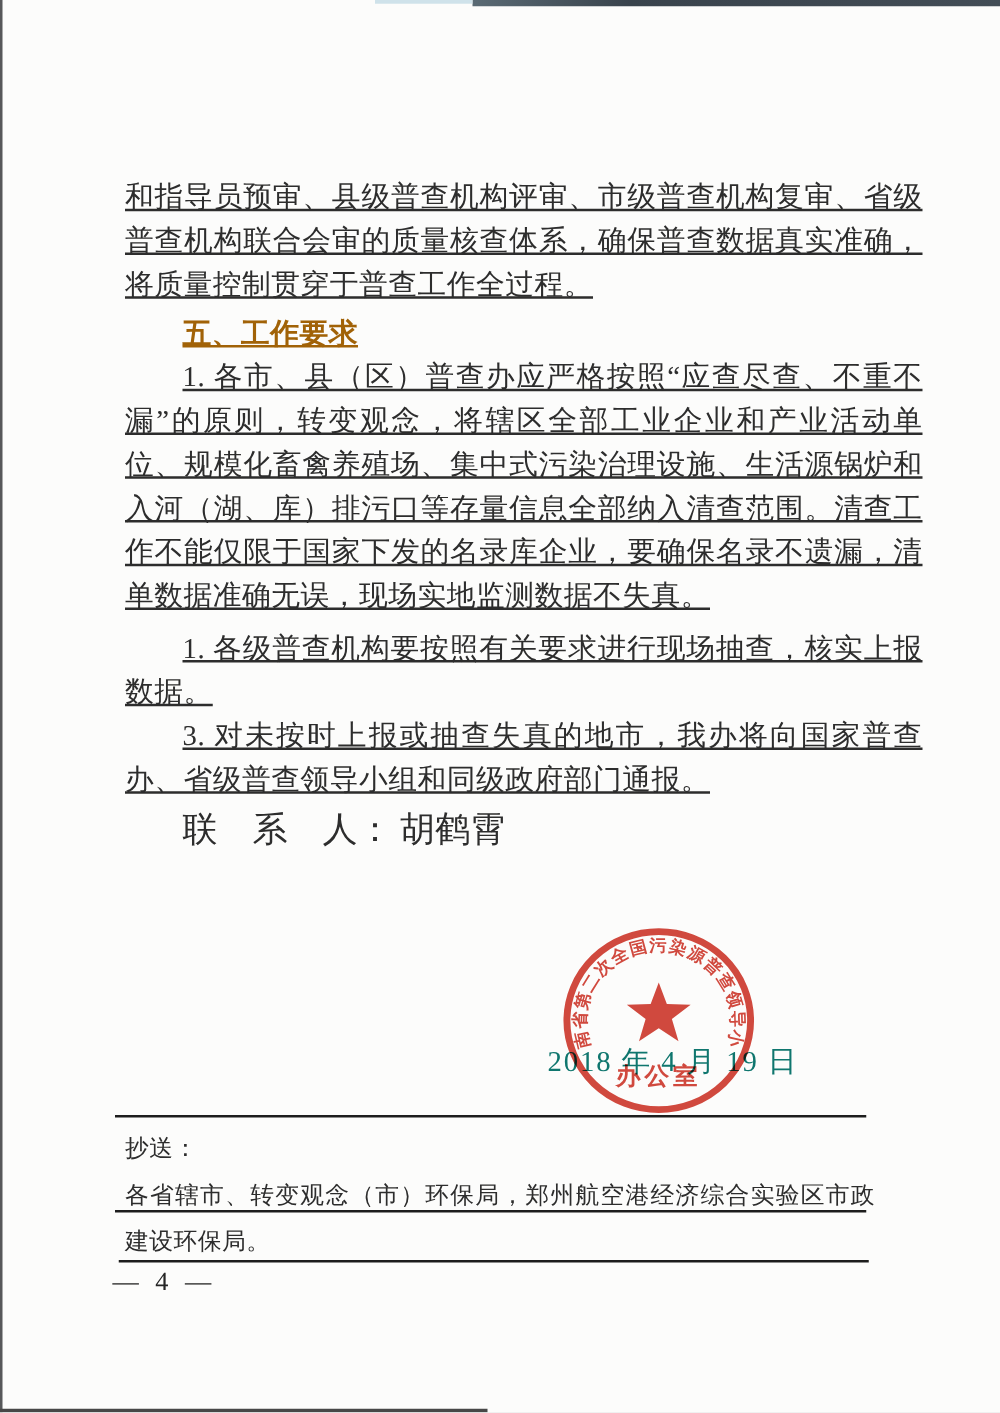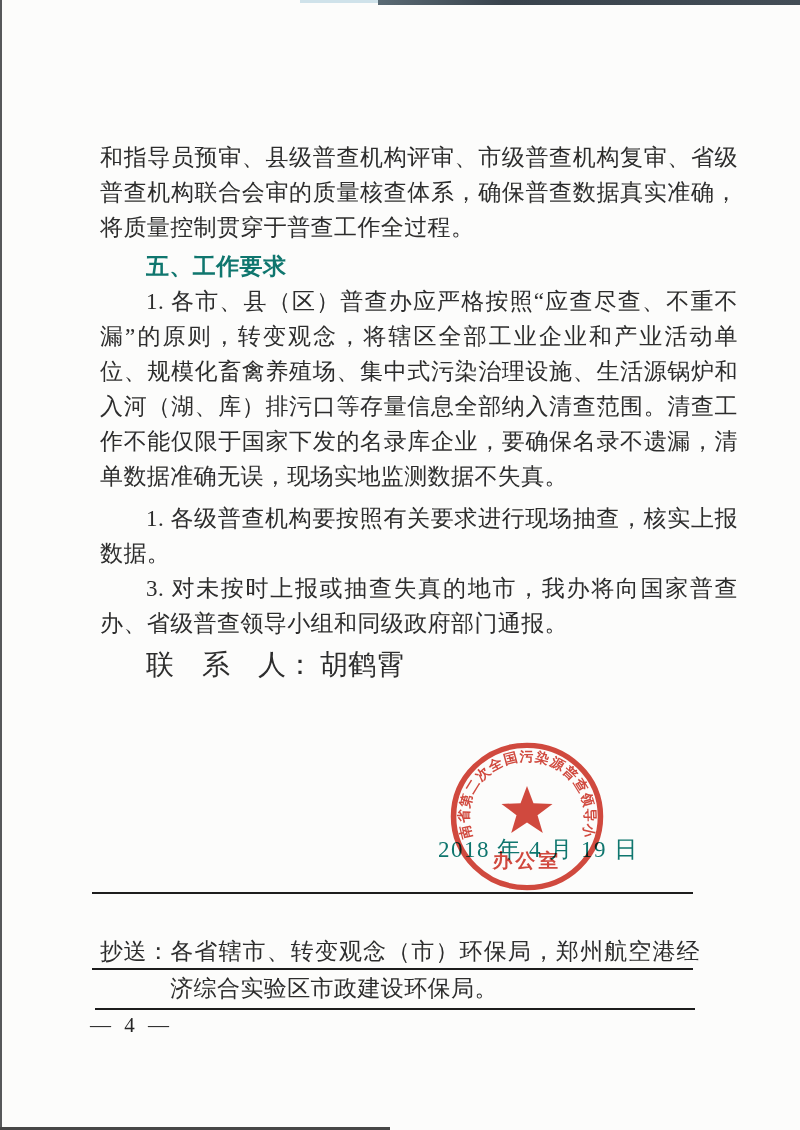--- a/index.html
+++ b/index.html
@@ -17,45 +17,46 @@
   .scan-top-sliver{position:absolute;left:300px;top:0;width:78px;height:3px;background:#cfe2ea;}
   .scan-left-edge{position:absolute;left:0;top:0;width:2px;height:1130px;background:#57585a;}
   .scan-bottom-strip{position:absolute;left:0;top:1127px;width:390px;height:3px;background:#474747;}
 
   
   .doc-text{
     position:absolute;left:100px;width:638px;
     font-size:23px;line-height:35px;
     text-align:justify;
     letter-spacing:0.4px;
+    text-decoration:underline;
   }
   .no-indent{text-indent:0;}
   .indent{text-indent:2em;}
-  .heading{font-weight:bold;color:#0f766e;}
+  .heading{font-weight:bold;color:#a16207;}
   .contact-line{position:absolute;left:146px;font-size:28px;line-height:35px;white-space:nowrap;}
   .contact-value{margin-left:6px;}
 
   .date-line{
     position:absolute;left:438px;top:834px;
     font-size:23px;letter-spacing:1.5px;white-space:nowrap;
     z-index:2;color:#0f766e;
   }
   .stamp{
     position:absolute;left:448px;top:740px;width:158px;height:153px;
     z-index:3;mix-blend-mode:multiply;opacity:0.92;
   }
 
   
   .rule{position:absolute;background:#1d1d1d;height:2px;}
   .rule-1{left:92px;top:892px;width:601px;}
   .rule-2{left:92px;top:968px;width:601px;}
   .rule-3{left:95px;top:1008px;width:600px;}
   .cc-block{
-    position:absolute;left:100px;top:933px;width:600px;
-    display:flex;font-size:23px;line-height:37px;letter-spacing:0.4px;
+    position:absolute;left:100px;top:901px;width:600px;
+    display:flex;font-size:19px;line-height:37px;letter-spacing:0.4px;flex-direction:column;
   }
   .cc-label{flex:0 0 auto;white-space:nowrap;}
   .cc-content{flex:1 1 auto;text-align:justify;}
   .issuer-row{
     position:absolute;left:102px;top:981px;width:582px;
     display:flex;justify-content:space-between;
     font-size:20px;line-height:28px;letter-spacing:0.6px;white-space:nowrap;
   }
   .page-number{
     position:absolute;left:90px;top:1013px;

